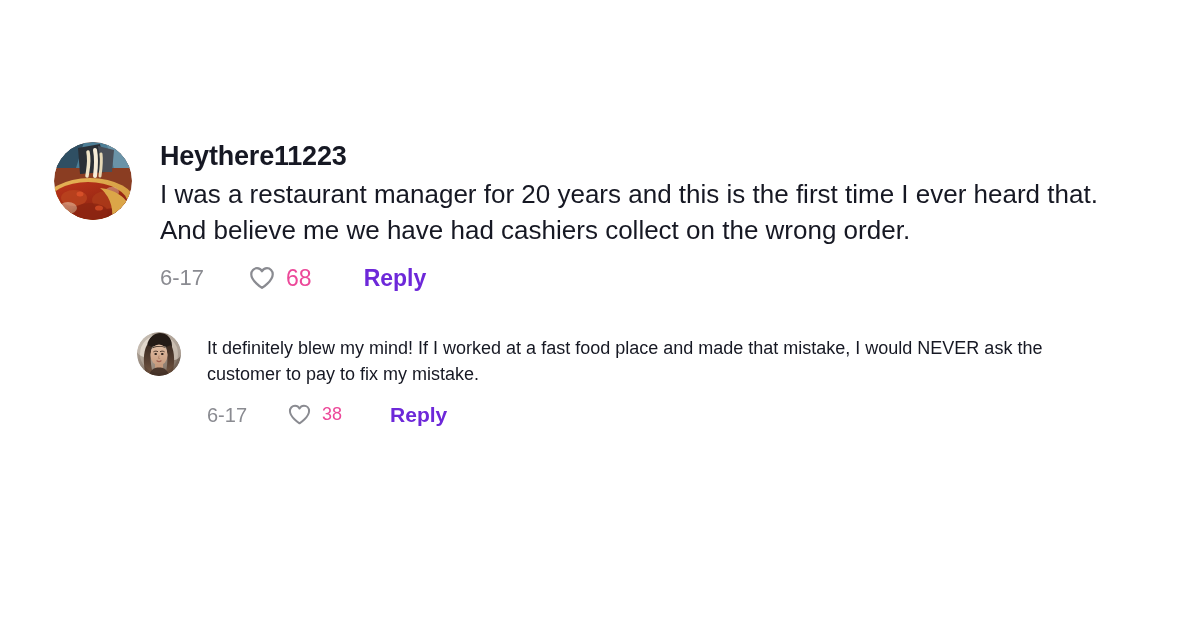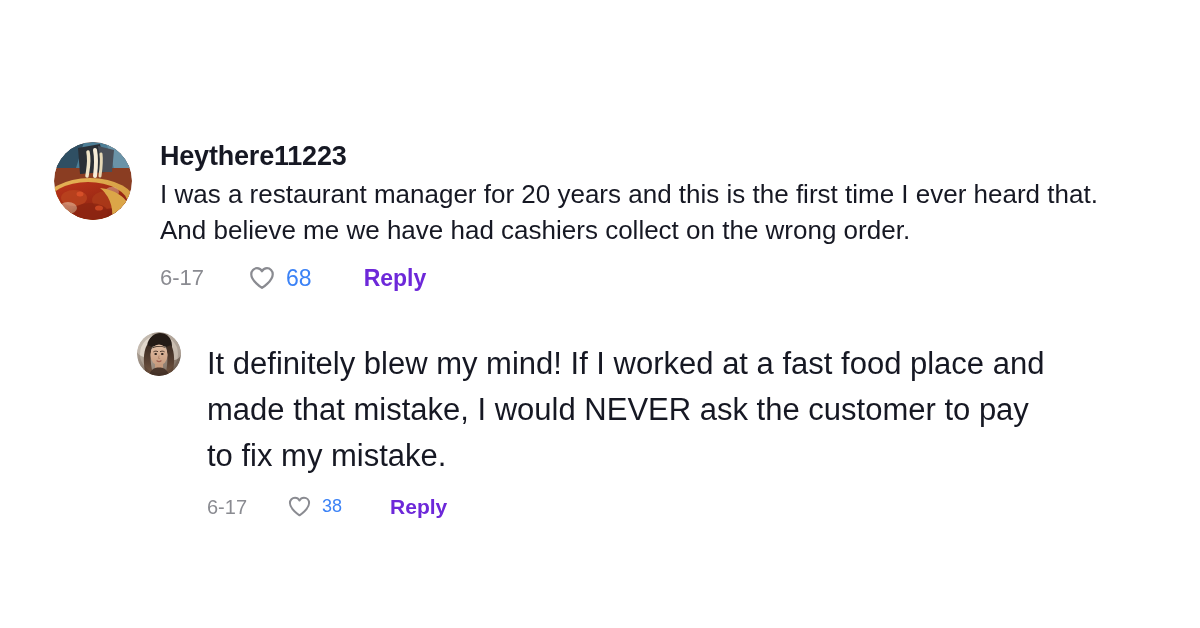--- a/index.html
+++ b/index.html
@@ -104,23 +104,23 @@
   }
 
   .comment--root .comment-text {
     font-size: 26px;
     line-height: 36px;
     margin-top: 4px;
     max-width: 960px;
   }
 
   .comment--reply .comment-text {
-    font-size: 31px;
-    line-height: 46px;
-    margin-top: 11px;
+    font-size: 18px;
+    line-height: 26px;
+    margin-top: 5px;
     max-width: 850px;
   }
 
   
   .meta-row {
     display: flex;
     align-items: center;
   }
 
   .comment--root .meta-row { margin-top: 16px; }
@@ -144,21 +144,21 @@
 
   .heart-icon {
     display: block;
     color: #8a8b91;
   }
 
   .comment--root .heart-icon { width: 28px; height: 28px; }
   .comment--reply .heart-icon { width: 25px; height: 25px; }
 
   .like-count {
-    color: #3b82f6;
+    color: #ec4899;
     font-weight: 400;
     margin-left: 10px;
   }
 
   .comment--root .like-count { font-size: 23px; line-height: 27px; }
   .comment--reply .like-count { font-size: 18px; line-height: 25px; }
 
   .reply-button {
     font-weight: 700;
     color: #6d28d9;

